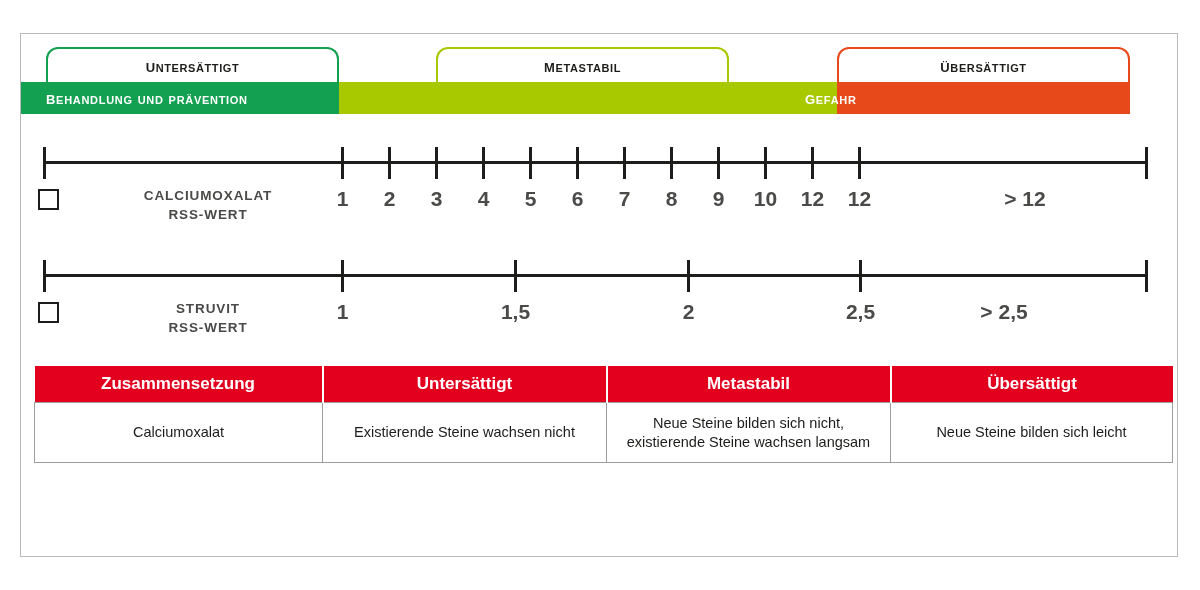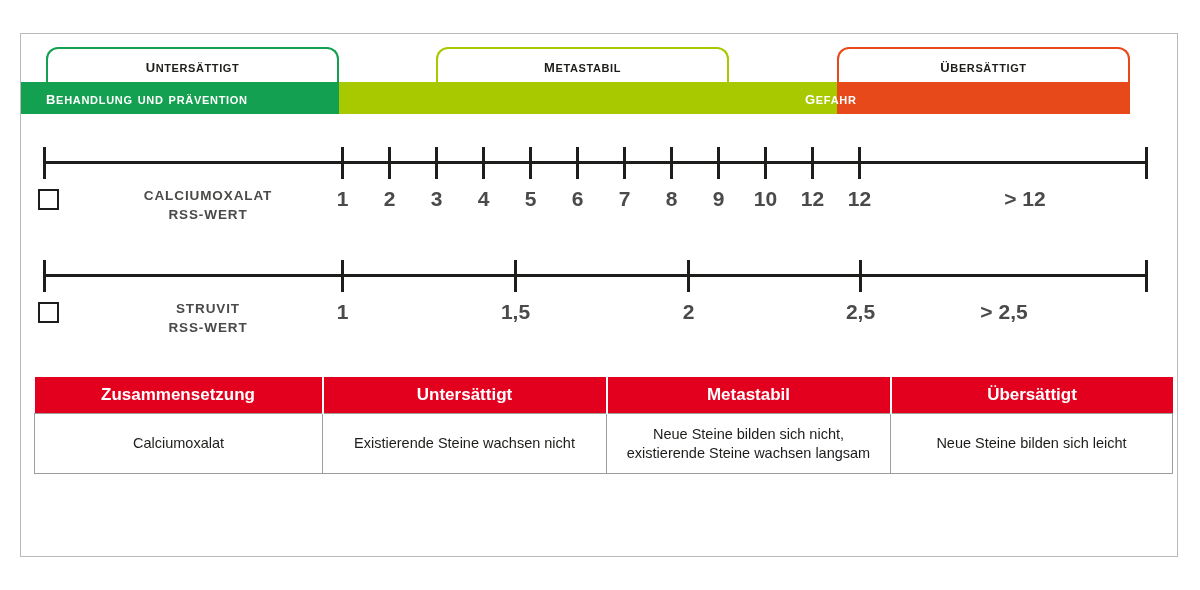--- a/index.html
+++ b/index.html
@@ -224,21 +224,21 @@
       <div class="tick" style="left: 838px;"></div>
       <div class="ticklabel" style="left: 839.5px;">2,5</div>
       <div class="ticklabel" style="left: 983px;">&gt; 2,5</div>
       <div class="checkbox" style="left: 17px;"></div>
       <div class="rowname" style="left: 72px;">
         <div>STRUVIT</div>
         <div>RSS-WERT</div>
       </div>
     </div>
 
-  <table id="table" style="top:343px;padding-left:43px;">
+  <table id="table" style="top:332px;padding-left:43px;">
     <thead>
       <tr>
         <th style="width: 287px;">Zusammensetzung</th>
         <th style="width: 282px;">Untersättigt</th>
         <th style="width: 282px;">Metastabil</th>
         <th style="width: 281px;">Übersättigt</th>
       </tr>
     </thead>
     <tbody id="table-body">
         <tr>

